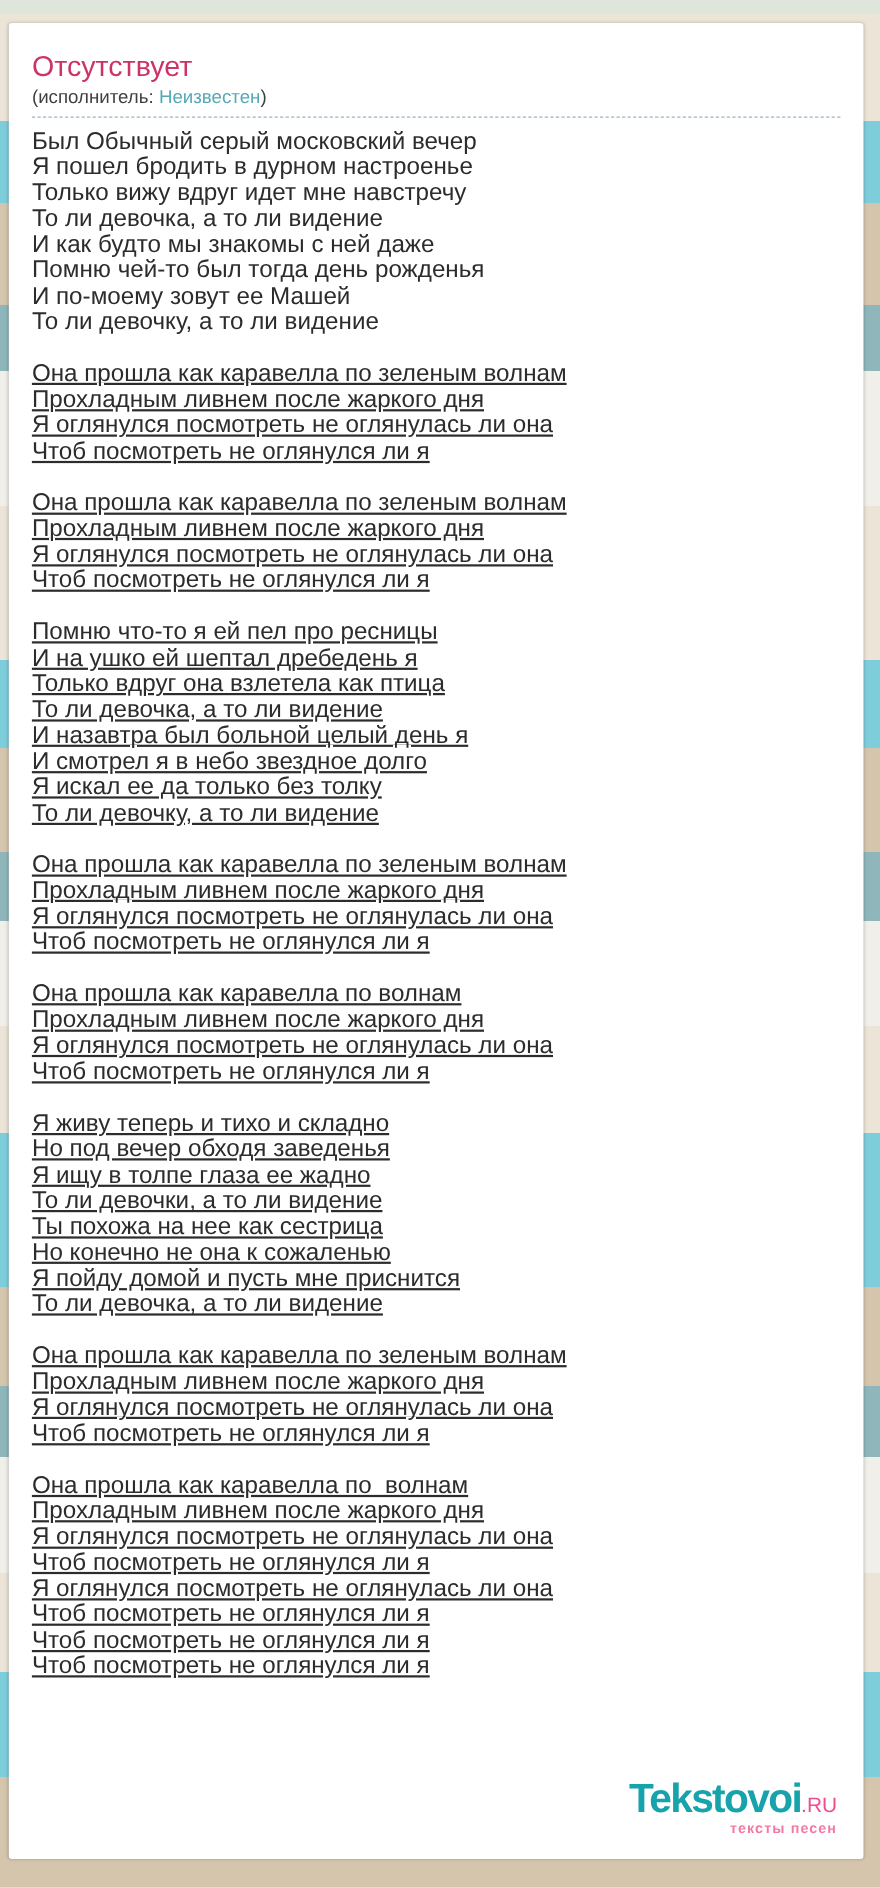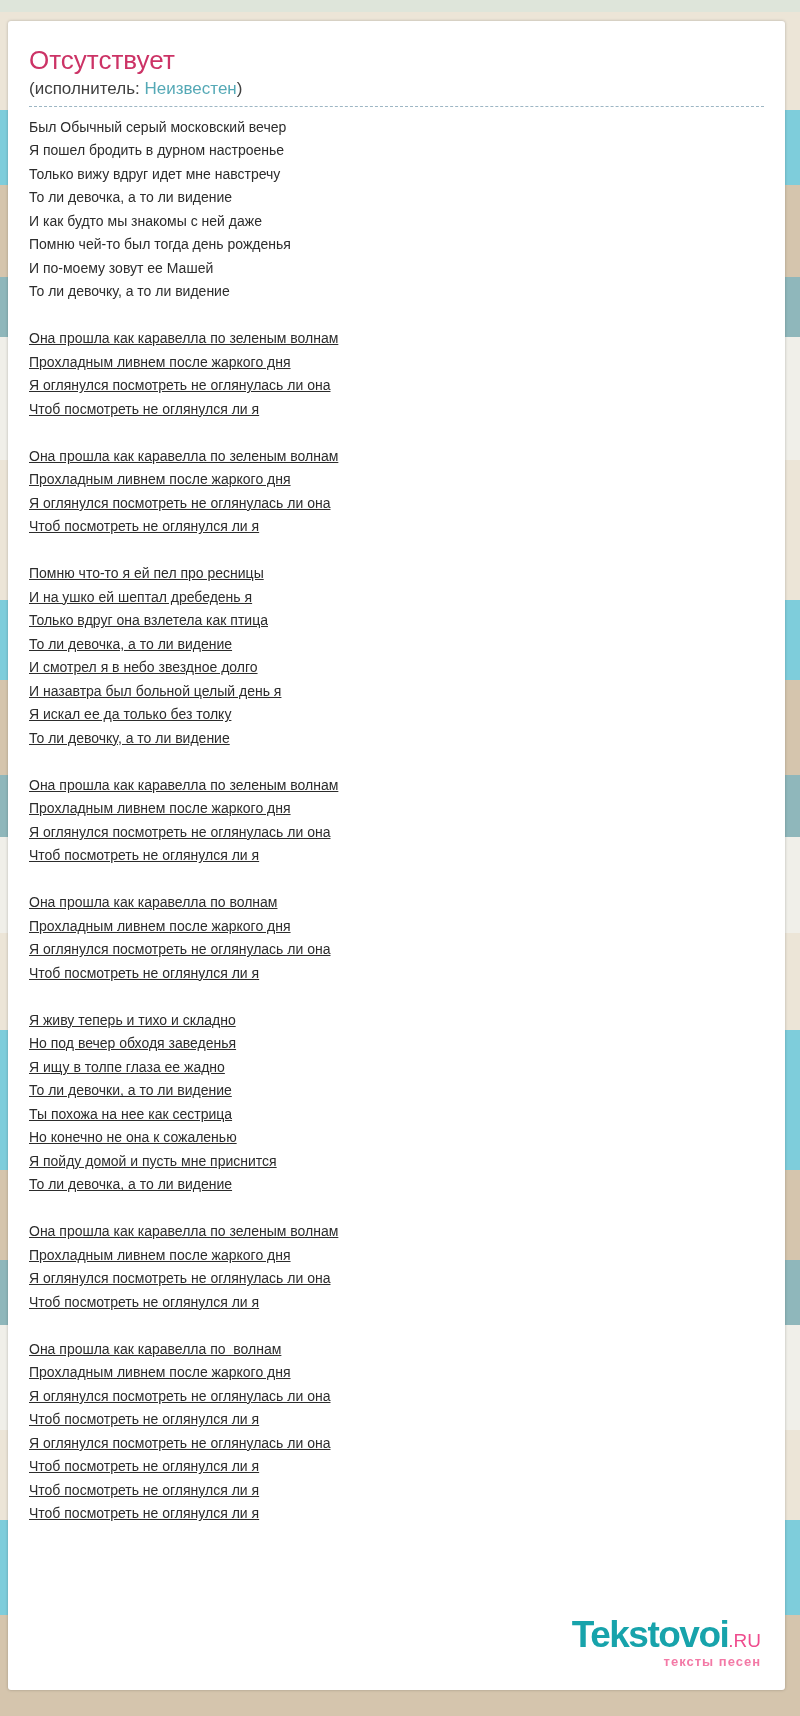--- a/index.html
+++ b/index.html
@@ -49,21 +49,21 @@
     margin-top:9px;
   }
   .subtitle{
     font-size:17px;color:#3f3f3f;
     margin-top:3px;padding-bottom:7px;
     border-bottom:1px dashed #9db6c4;
   }
   .artist-link{color:var(--link-teal);text-decoration:none;cursor:pointer;}
   .lyrics{
     margin-top:9px;
-    font-size:14px;line-height:23.5px;color:var(--text-dark);
+    font-size:22px;line-height:23.5px;color:var(--text-dark);
   }
   .verse + .verse{margin-top:23.5px;text-decoration:underline;}
   .line{white-space:pre-wrap;}
   .logo{
     position:absolute;right:24px;bottom:22px;
     text-align:right;cursor:pointer;line-height:1;
   }
   .logo-main{
     font-weight:bold;font-size:37px;letter-spacing:-1.5px;
     color:var(--logo-teal);
@@ -109,22 +109,22 @@
         <div class="line">Она прошла как каравелла по зеленым волнам</div>
         <div class="line">Прохладным ливнем после жаркого дня</div>
         <div class="line">Я оглянулся посмотреть не оглянулась ли она</div>
         <div class="line">Чтоб посмотреть не оглянулся ли я</div>
       </div>
       <div class="verse">
         <div class="line">Помню что-то я ей пел про ресницы</div>
         <div class="line">И на ушко ей шептал дребедень я</div>
         <div class="line">Только вдруг она взлетела как птица</div>
         <div class="line">То ли девочка, а то ли видение</div>
+        <div class="line">И назавтра был больной целый день я</div>
         <div class="line">И смотрел я в небо звездное долго</div>
-        <div class="line">И назавтра был больной целый день я</div>
         <div class="line">Я искал ее да только без толку</div>
         <div class="line">То ли девочку, а то ли видение</div>
       </div>
       <div class="verse">
         <div class="line">Она прошла как каравелла по зеленым волнам</div>
         <div class="line">Прохладным ливнем после жаркого дня</div>
         <div class="line">Я оглянулся посмотреть не оглянулась ли она</div>
         <div class="line">Чтоб посмотреть не оглянулся ли я</div>
       </div>
       <div class="verse">

